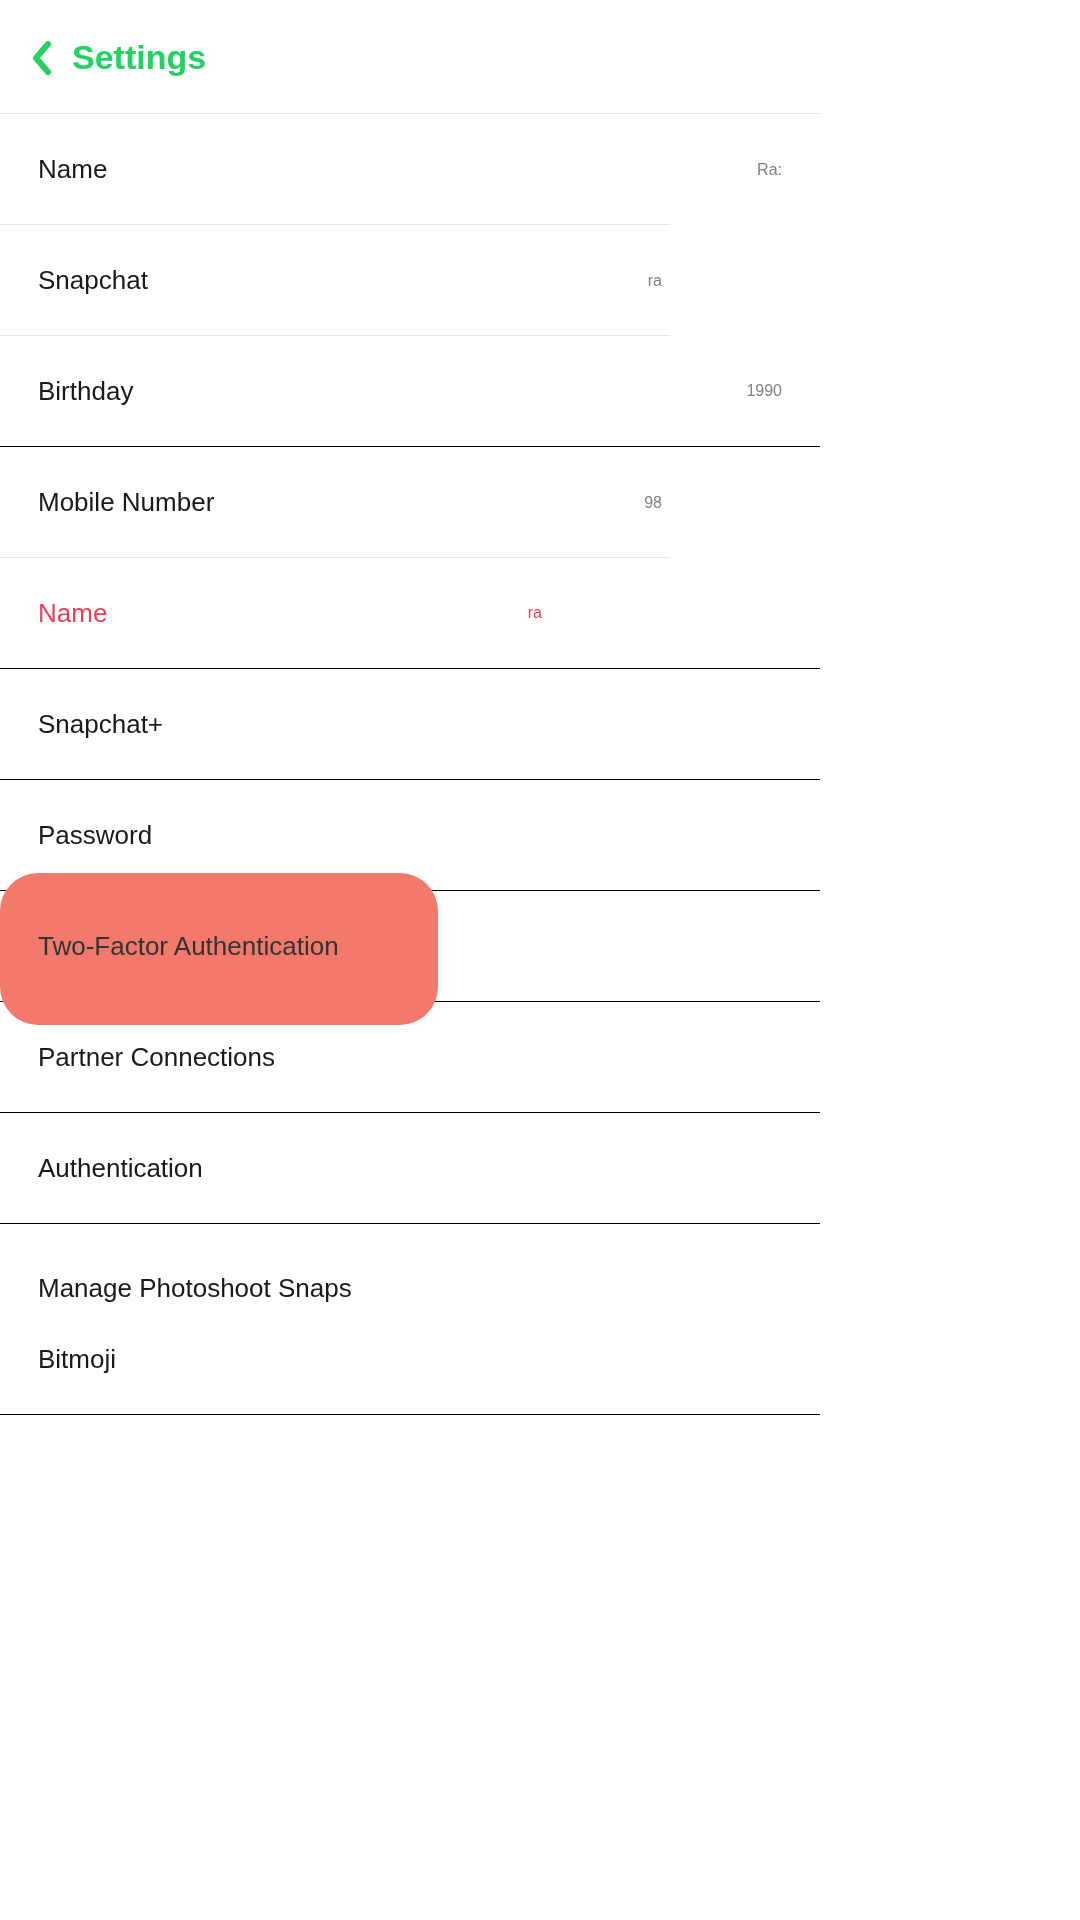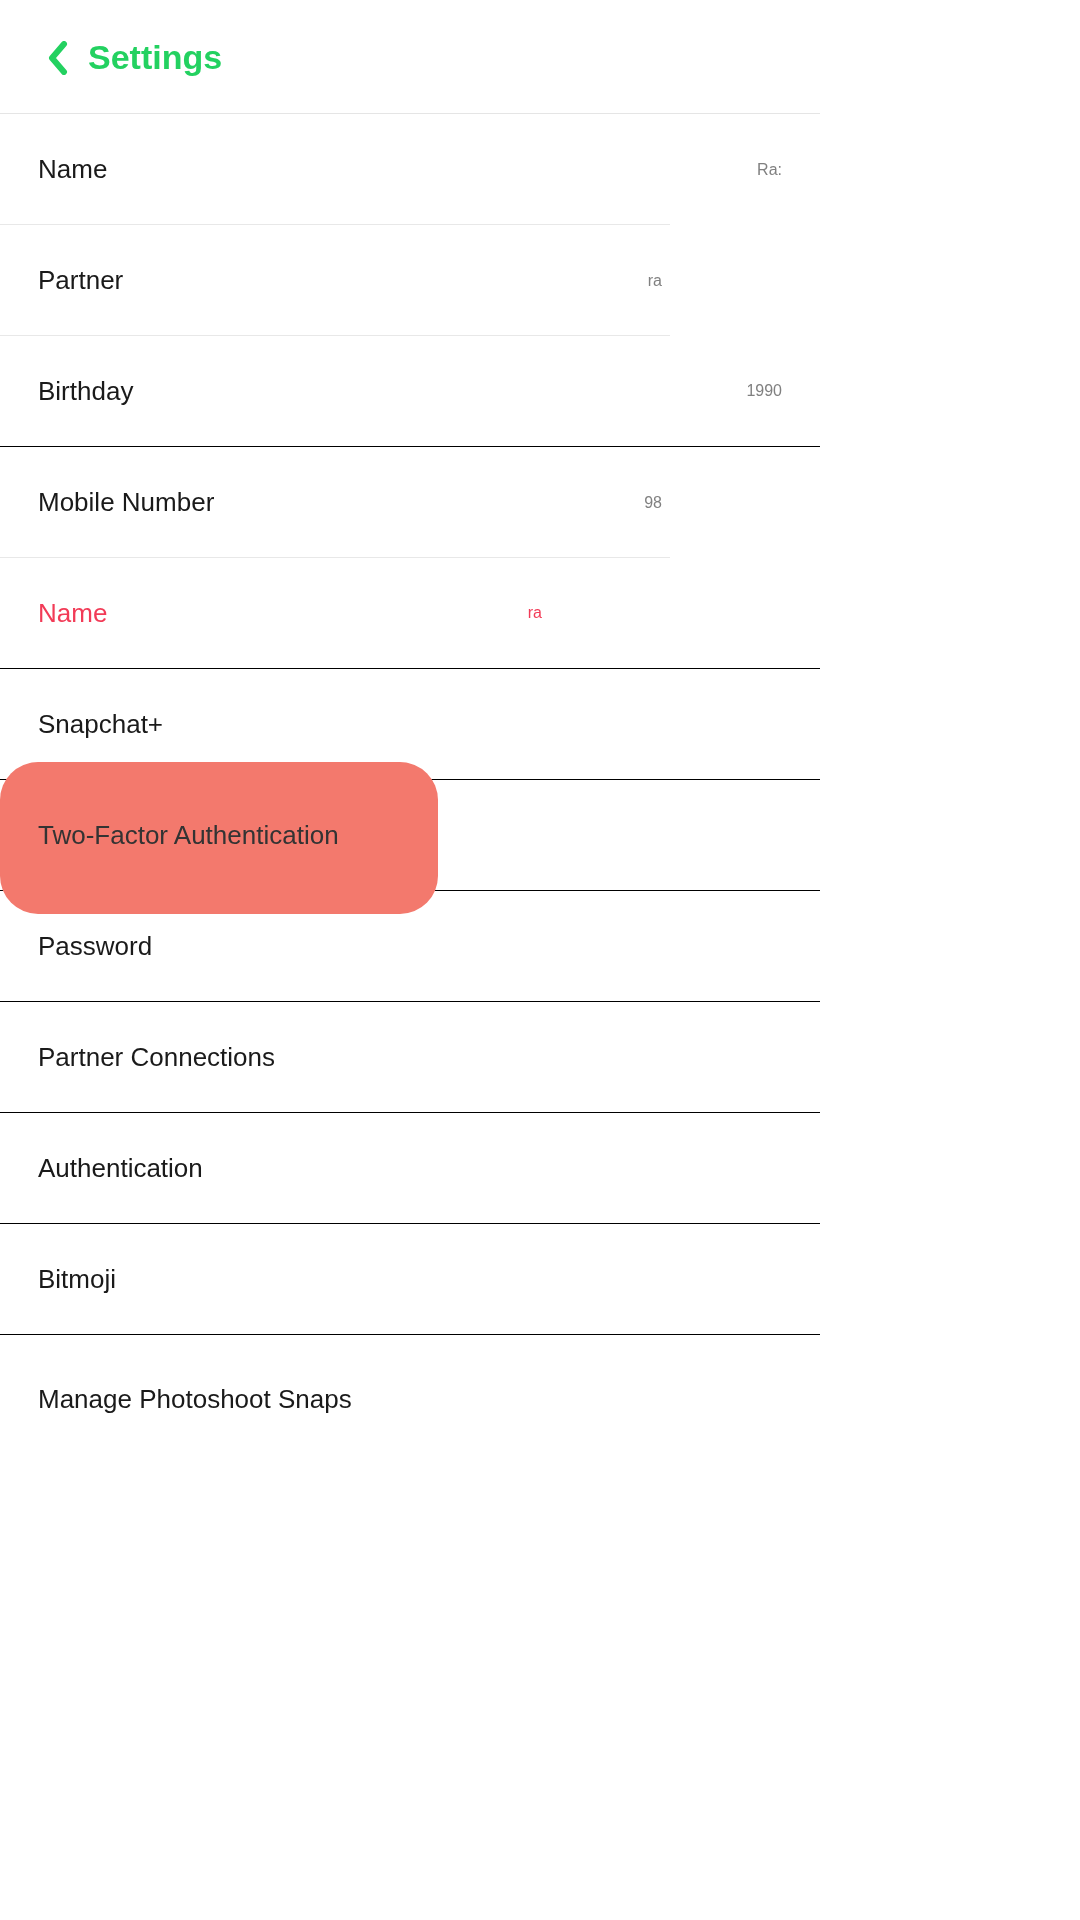--- a/index.html
+++ b/index.html
@@ -11,21 +11,20 @@
       font-family: -apple-system, BlinkMacSystemFont, "Segoe UI", Helvetica, Arial, sans-serif;
       background: #ffffff;
       width: 820px;
       margin: 0;
     }
     .header {
       display: flex;
       align-items: center;
       padding: 38px 30px 30px 30px;
       background: #ffffff;
-      margin-left: 16px;
     }
     .back-icon {
       color: #23d160;
       display: flex;
       align-items: center;
       margin-right: 18px;
     }
     .back-icon svg {
       width: 24px;
       height: 34px;
@@ -117,21 +116,21 @@
 
 <div class="settings-list">
 
   <div class="settings-row row-short-divider">
     <span class="row-label">Name</span>
     <span class="row-value">Ra:</span>
     <div class="short-divider"></div>
   </div>
 
   <div class="settings-row row-short-divider">
-    <span class="row-label">Partner</span>
+    <span class="row-label">Snapchat</span>
     <span class="row-value" style="margin-right:120px;">ra</span>
     <div class="short-divider"></div>
   </div>
 
   <div class="settings-row">
     <span class="row-label">Birthday</span>
     <span class="row-value">1990</span>
   </div>
 
   <div class="settings-row row-short-divider">
@@ -144,43 +143,43 @@
     <span class="row-label pink">Name</span>
     <span class="row-value pink" style="margin-right:240px;">ra</span>
   </div>
 
   <div class="settings-row">
     <span class="row-label">Snapchat+</span>
     <span class="row-value"></span>
   </div>
 
   <div class="settings-row">
-    <div class="highlight-overlay"></div>
-    <span class="row-label highlight-label">Two-Factor Authentication</span>
+    <span class="row-label">Password</span>
     <span class="row-value"></span>
   </div>
 
   <div class="settings-row">
-    <span class="row-label">Password</span>
+    <div class="highlight-overlay"></div>
+    <span class="row-label highlight-label">Two-Factor Authentication</span>
     <span class="row-value"></span>
   </div>
 
   <div class="settings-row">
     <span class="row-label">Partner Connections</span>
     <span class="row-value"></span>
   </div>
 
   <div class="settings-row">
     <span class="row-label">Authentication</span>
     <span class="row-value"></span>
   </div>
 
-  <div class="settings-row">
-    <span class="row-label">Bitmoji</span>
+  <div class="settings-row last-row">
+    <span class="row-label">Manage Photoshoot Snaps</span>
     <span class="row-value"></span>
   </div>
 
-  <div class="settings-row last-row">
-    <span class="row-label">Manage Photoshoot Snaps</span>
+  <div class="settings-row">
+    <span class="row-label">Bitmoji</span>
     <span class="row-value"></span>
   </div>
 
 </div>
 
 </body></html>

